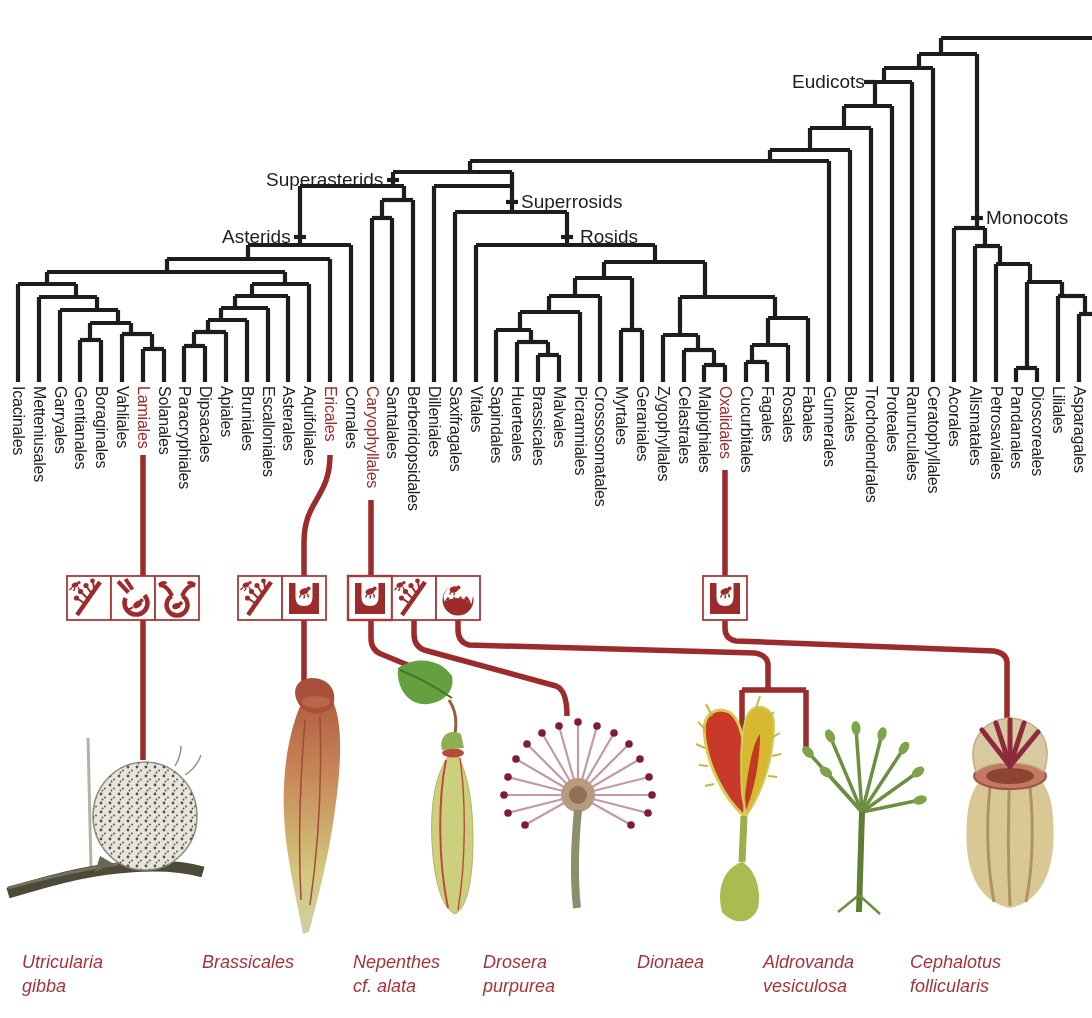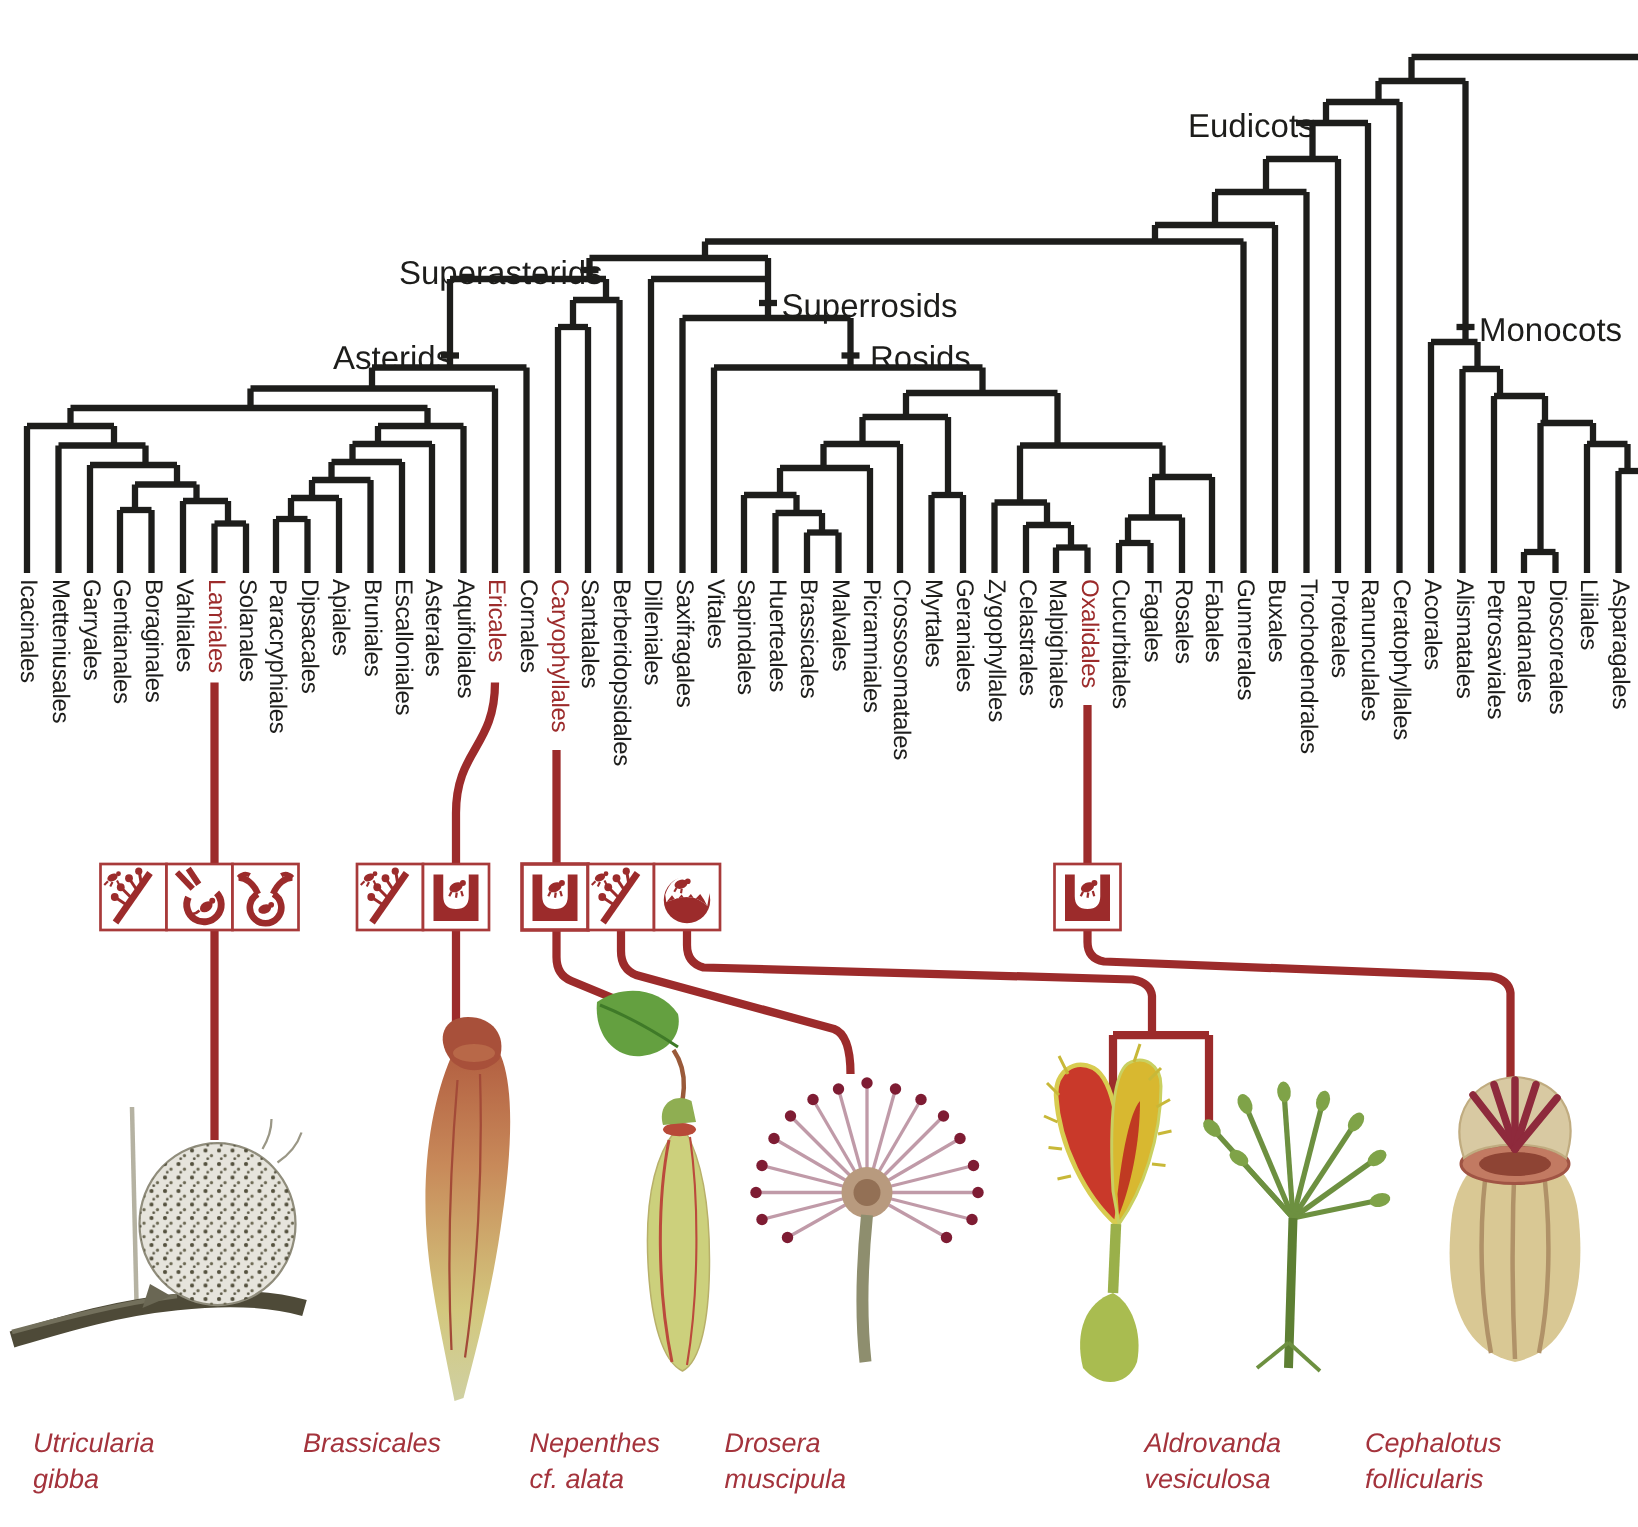--- a/index.html
+++ b/index.html
@@ -1,21 +1,21 @@
 <!DOCTYPE html>
 <html><head>
 <meta charset="utf-8">
 <style>
   html,body{margin:0;padding:0;background:#fff;}
   .stage{position:relative;width:1092px;height:1018px;background:#ffffff;overflow:hidden;
          font-family:"Liberation Sans",sans-serif;}
   svg.layer{position:absolute;left:0;top:0;}
   .t{stroke:#1d1d1b;stroke-width:4.2;}
   .r{stroke:#9c2b2b;stroke-width:5.5;fill:none;stroke-linejoin:round;}
-  .clade{position:absolute;font-size:22px;color:#1d1d1b;white-space:nowrap;}
+  .clade{position:absolute;font-size:19px;color:#1d1d1b;white-space:nowrap;}
   .tip{position:absolute;transform-origin:0 0;transform:rotate(90deg);font-size:16px;
        letter-spacing:-0.2px;color:#1d1d1b;white-space:nowrap;}
   .tip.red{color:#9c2b2b;}
   .caption{position:absolute;width:200px;text-align:left;font-style:italic;
            font-size:18px;line-height:24px;color:#a4333c;}
 </style>
 </head>
 <body>
 
 <div class="stage">
@@ -499,23 +499,24 @@
       </div>
       <div class="caption" style="left: 202px; top: 950px;">
         <div>Brassicales</div>
       </div>
       <div class="caption" style="left: 353px; top: 950px;">
         <div>Nepenthes</div>
         <div>cf. alata</div>
       </div>
       <div class="caption" style="left: 483px; top: 950px;">
         <div>Drosera</div>
-        <div>muscipula</div>
+        <div>purpurea</div>
       </div>
       <div class="caption" style="left: 637px; top: 950px;">
+        <div>Dionaea</div>
       </div>
       <div class="caption" style="left: 763px; top: 950px;">
         <div>Aldrovanda</div>
         <div>vesiculosa</div>
       </div>
       <div class="caption" style="left: 910px; top: 950px;">
         <div>Cephalotus</div>
         <div>follicularis</div>
       </div>
     </div>

